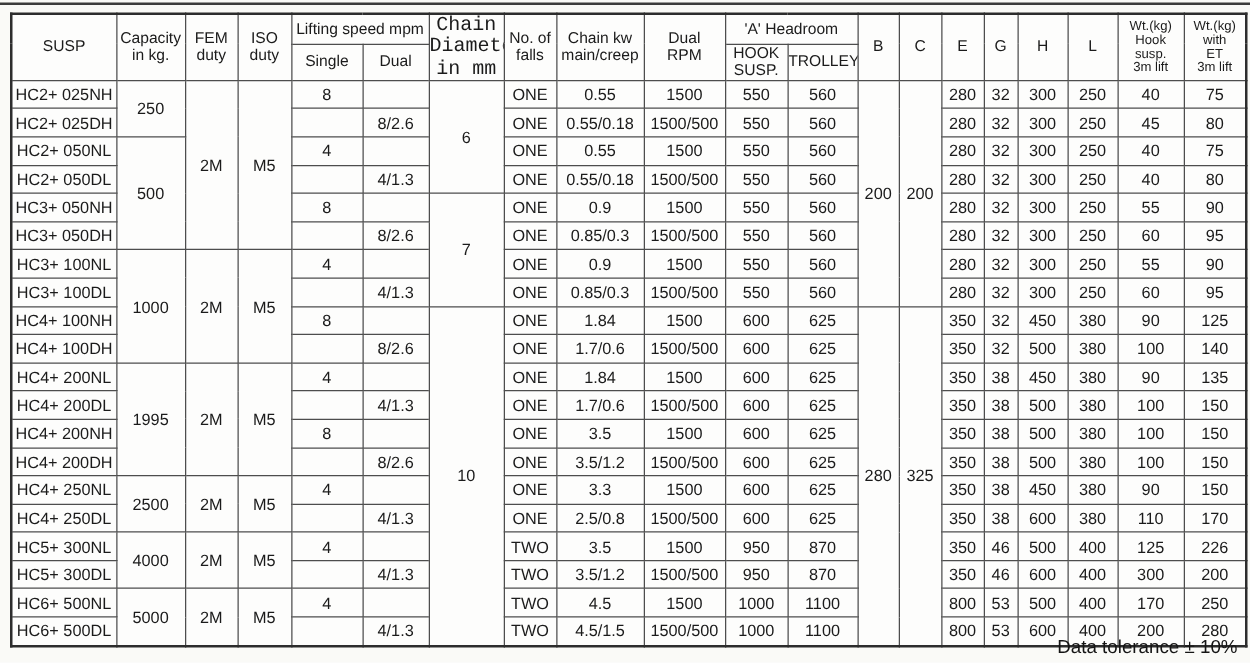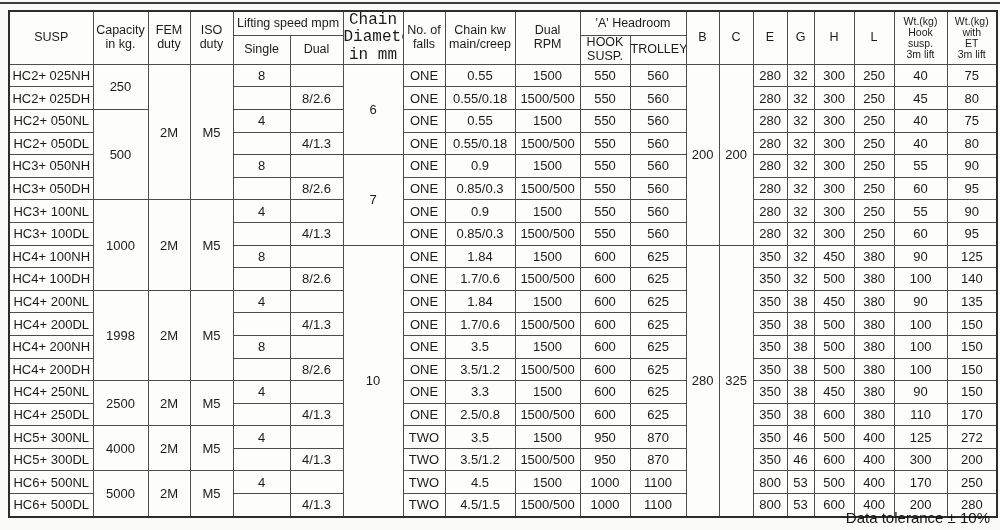--- a/index.html
+++ b/index.html
@@ -295,21 +295,21 @@
         <td>625</td>
         <td>350</td>
         <td>32</td>
         <td>500</td>
         <td>380</td>
         <td>100</td>
         <td>140</td>
       </tr>
       <tr>
         <td class="model">HC4+ 200NL</td>
-        <td rowspan="4" class="grp">1998</td>
+        <td rowspan="4" class="grp">1995</td>
         <td rowspan="4" class="grp">2M</td>
         <td rowspan="4" class="grp">M5</td>
         <td>4</td>
         <td></td>
         <td>ONE</td>
         <td>1.84</td>
         <td>1500</td>
         <td>600</td>
         <td>625</td>
         <td>350</td>
@@ -412,21 +412,21 @@
         <td>TWO</td>
         <td>3.5</td>
         <td>1500</td>
         <td>950</td>
         <td>870</td>
         <td>350</td>
         <td>46</td>
         <td>500</td>
         <td>400</td>
         <td>125</td>
-        <td>272</td>
+        <td>226</td>
       </tr>
       <tr>
         <td class="model">HC5+ 300DL</td>
         <td></td>
         <td>4/1.3</td>
         <td>TWO</td>
         <td>3.5/1.2</td>
         <td>1500/500</td>
         <td>950</td>
         <td>870</td>

